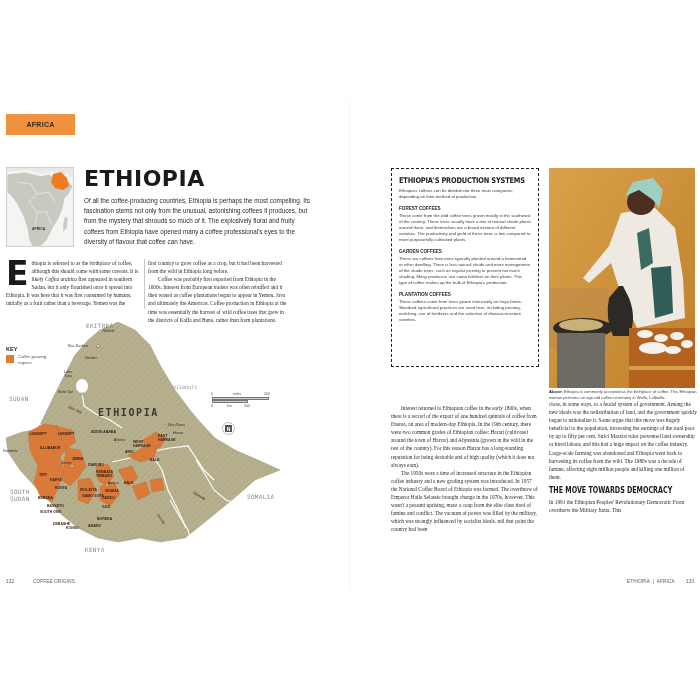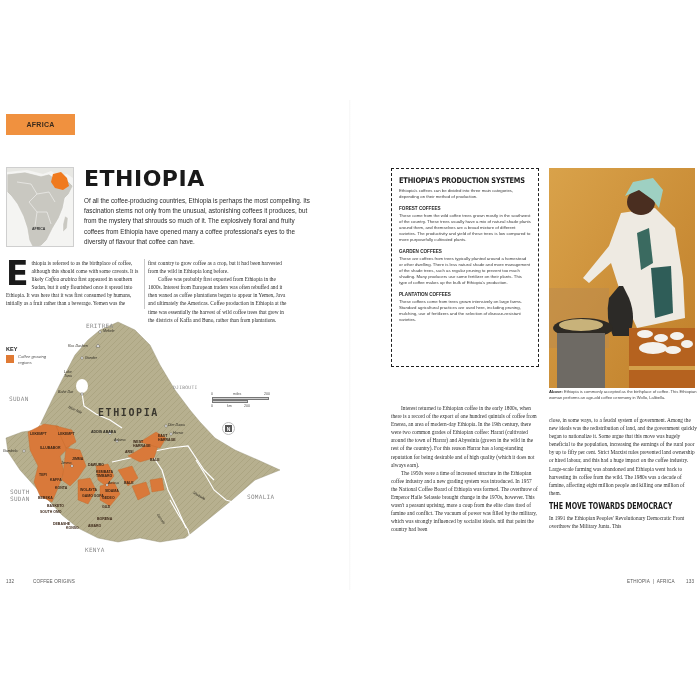--- a/index.html
+++ b/index.html
@@ -60,21 +60,21 @@
   .box h4 { font-size: 4.6px; font-weight: bold; color: #2a2a2a; margin-top: 6px; margin-bottom: 2px; }
   .box .lead { margin-top: 3px; }
 
   
   .photo { position: absolute; left: 549px; top: 168px; width: 146px; height: 220px; overflow: hidden; }
   .photo svg { position: absolute; left: 0; top: 0; }
   .caption { position: absolute; left: 549px; top: 389px; width: 148px; font-size: 4.1px; line-height: 5.6px; color: #444; }
   .caption b { font-weight: bold; color: #222; }
 
   .col3 { position: absolute; left: 391px; top: 404px; width: 148px; }
-  .col4 { position: absolute; left: 549px; top: 416px; width: 148px; }
+  .col4 { position: absolute; left: 549px; top: 400px; width: 148px; }
   .subhead { font-family: "DejaVu Sans", sans-serif; font-weight: bold; font-size: 8.2px; color: #1a1a1a; margin: 5px 0 4px; transform: scaleX(0.78); transform-origin: left; white-space: nowrap; }
 
   
   .folio { position: absolute; top: 579px; font-size: 4.6px; color: #555; letter-spacing: 0.2px; }
 </style>
 </head>
 <body>
 
 <div class="spread">
   <div class="gutter"></div>

